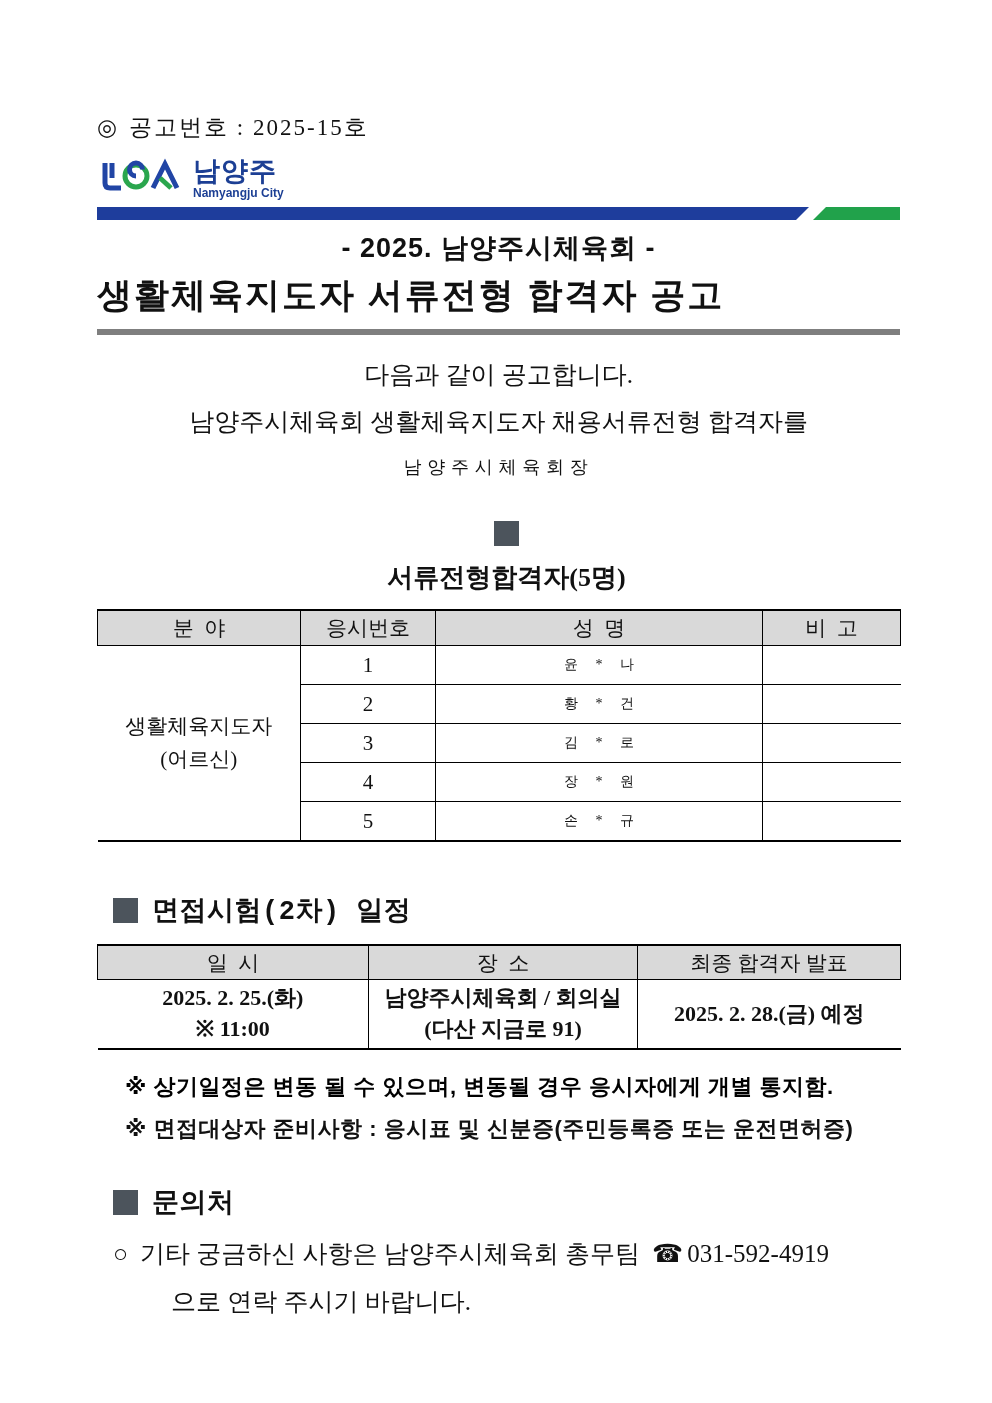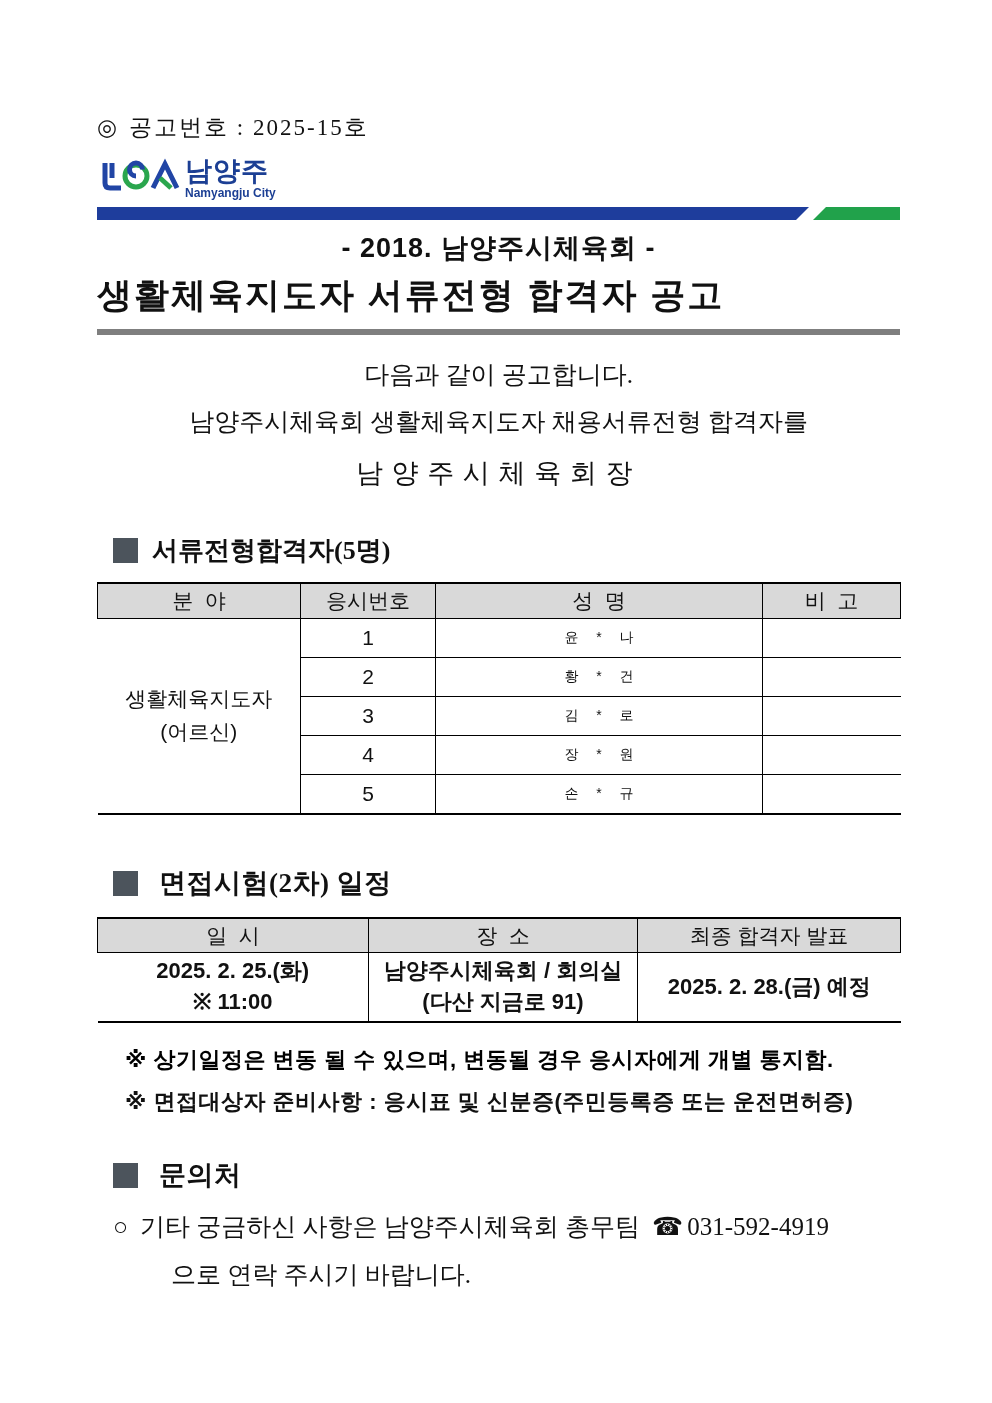--- a/index.html
+++ b/index.html
@@ -8,54 +8,54 @@
     font-family:"Liberation Serif","DejaVu Serif",serif;
     color:#111;
   }
   .content{position:absolute;left:97px;top:0;width:803px;}
   .pre{white-space:pre;}
 
   
   .notice-line{margin-top:112px;font-size:23px;letter-spacing:2px;display:flex;align-items:center;gap:10px;}
 
   
-  .logo-row{margin-top:12px;display:flex;align-items:center;height:46px;}
+  .logo-row{margin-top:12px;display:flex;align-items:center;gap:8px;height:46px;}
   .logo-text-col{display:flex;flex-direction:column;line-height:1;}
   .logo-ko{font-family:"Liberation Sans","DejaVu Sans",sans-serif;font-weight:bold;font-size:27px;color:#1c3f94;letter-spacing:1px;}
   .logo-en{font-family:"Liberation Sans","DejaVu Sans",sans-serif;font-weight:bold;font-size:12px;color:#1c3f94;margin-top:2px;}
 
   
   .bar{margin-top:6px;display:block;}
 
   
   .subtitle{margin-top:10px;text-align:center;font-family:"Liberation Sans","DejaVu Sans",sans-serif;
     font-weight:bold;font-size:27px;letter-spacing:1px;}
   .main-title{margin-top:6px;text-align:left;font-family:"Liberation Sans","DejaVu Sans",sans-serif;
     font-weight:bold;font-size:35px;letter-spacing:2px;}
   .gray-rule{margin-top:10px;height:6px;background:#7f7f7f;border:none;width:803px;}
 
   
   .intro{margin-top:16px;text-align:center;font-size:25px;line-height:47px;}
 
   
   .date-line{margin-top:44px;text-align:center;font-size:27px;}
-  .signer-line{margin-top:10px;text-align:center;font-size:27px;letter-spacing:0.32em;}
+  .signer-line{margin-top:10px;text-align:center;font-size:18px;letter-spacing:0.32em;}
 
   
   .sec-head{display:flex;align-items:center;gap:14px;}
   .sec-head .sq{width:25px;height:25px;background:#4c545c;flex:0 0 auto;}
   .h-serif{font-size:26px;font-weight:bold;font-family:"Liberation Serif","DejaVu Serif",serif;}
-  .h-sans{font-size:27px;font-weight:bold;font-family:Liberation Serif, serif;letter-spacing:0.5px;margin-left:7px;}
-  .head1{margin-top:42px;margin-left:16px;}
+  .h-sans{font-size:27px;font-weight:bold;font-family:Liberation Mono, monospace;letter-spacing:0.5px;}
+  .head1{margin-top:42px;margin-left:16px;flex-direction:column;}
   .head2{margin-top:50px;margin-left:16px;}
   .head3{margin-top:40px;margin-left:16px;text-align:center;}
 
   
   table{border-collapse:collapse;width:803px;table-layout:fixed;
-    font-family:Liberation Sans, sans-serif;}
+    font-family:Liberation Serif, serif;}
   .t1{margin-top:14px;border-top:2px solid #000;border-bottom:2px solid #000;}
   .t2{margin-top:16px;border-top:2px solid #000;border-bottom:2px solid #000;}
   th{background:#d9d9d9;border:1px solid #000;font-weight:normal;font-size:21px;text-align:center;}
   .t1 th{height:32px;}
   .t2 th{height:31px;}
   td{border:1px solid #000;text-align:center;vertical-align:middle;font-size:21px;}
   .t1 td{height:36px;}
   td.no-left{border-left:none;}
   td.no-right{border-right:none;}
   .field-cell{font-size:21px;line-height:1.55;}
@@ -98,21 +98,21 @@
       <span class="logo-ko">남양주</span>
       <span class="logo-en">Namyangju City</span>
     </span>
   </div>
 
   <svg class="bar" width="803" height="13" viewBox="0 0 803 13">
     <polygon points="0,0 712,0 699,13 0,13" fill="#1e3d9c"></polygon>
     <polygon points="729,0 803,0 803,13 716,13" fill="#21a24b"></polygon>
   </svg>
 
-  <div class="subtitle">- 2018. 남양주시체육회 -</div>
+  <div class="subtitle">- 2025. 남양주시체육회 -</div>
   <div class="main-title">생활체육지도자 서류전형 합격자 공고</div>
   <div class="gray-rule"></div>
 
   <div class="intro">
     <div>다음과 같이 공고합니다.</div>
     <div>남양주시체육회 생활체육지도자 채용서류전형 합격자를</div>
   </div>
 
   <div class="signer-line">남양주시체육회장</div>
 

